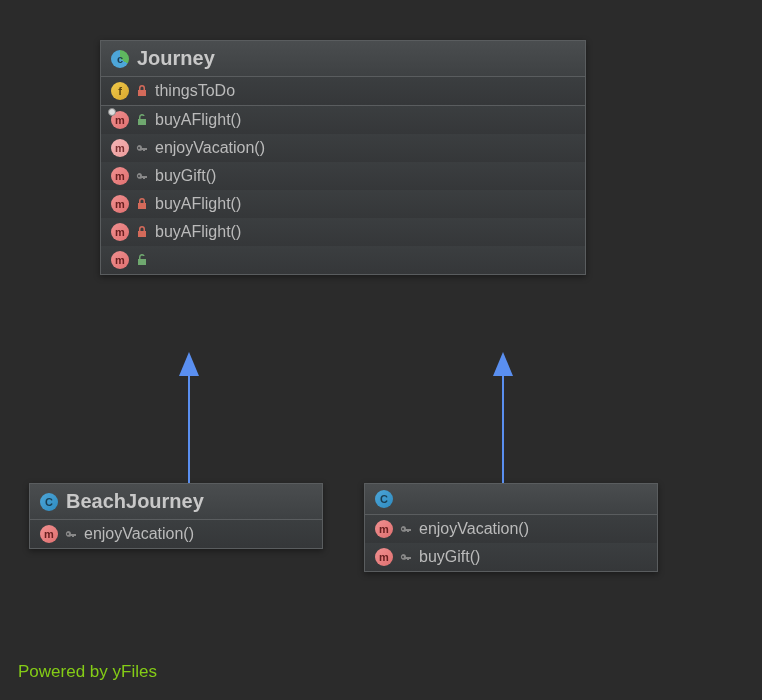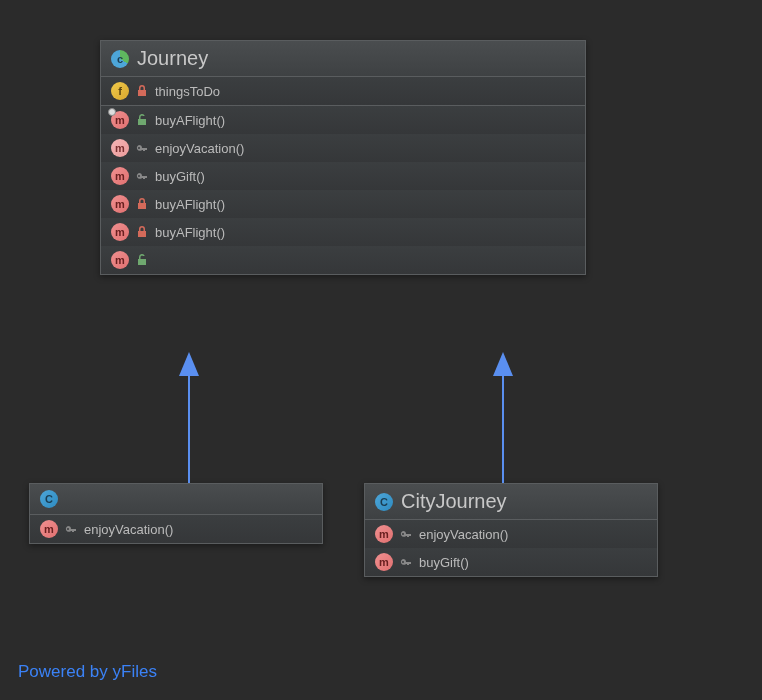--- a/index.html
+++ b/index.html
@@ -30,27 +30,27 @@
   }
   .member-row {
     padding: 5px 10px;
     display: flex;
     align-items: center;
     gap: 6px;
     background: linear-gradient(to bottom, #3b3e40 0%, #353739 100%);
   }
   .member-label {
     color: #bbbbbb;
-    font-size: 13px;
+    font-size: 16px;
     font-weight: 400;
   }
   .class-label {
     color: #c8c8c8;
     font-size: 20px;
-    font-weight: 400;
+    font-weight: 700;
   }
   .icon {
     display: inline-flex;
     align-items: center;
     justify-content: center;
     width: 18px;
     height: 18px;
     border-radius: 50%;
     font-size: 11px;
     font-weight: bold;
@@ -98,21 +98,21 @@
     justify-content: center;
     flex-shrink: 0;
   }
   .lock-closed svg { fill: #d46a5a; }
   .lock-open svg { fill: #6fa86f; }
   .key-icon svg { fill: #888; }
   .footer-text {
     position: absolute;
     bottom: 18px;
     left: 18px;
-    color: #3b82f6;
+    color: #84cc16;
     font-size: 17px;
   }
   svg.arrow {
     position: absolute;
     pointer-events: none;
   }
 </style>
 </head>
 <body>
 
@@ -185,38 +185,38 @@
             <path d="M2 5V3a3 3 0 015.8-1H6a1.5 1.5 0 00-2.5 1v2H9v6H1V5h1z"></path>
           </svg>
       </span>
     </div>
   </div>
 </div>
 
 <div class="class-box" style="left:29px; top:483px; width:294px;">
   <div class="class-header">
     <span class="icon icon-class">C</span>
+    <span class="class-label">BeachJourney</span>
   </div>
   <div>
     <div class="member-row">
       <span class="icon icon-method">m</span>
       <span class="lock-icon key-icon">
         <svg viewBox="0 0 12 12" width="12" height="12">
             <path d="M3 3a3 3 0 013 3h5v2H9v1H7V8H6a3 3 0 11-3-5zm0 2a1 1 0 100 2 1 1 0 000-2z"></path>
           </svg>
       </span>
       <span class="member-label">enjoyVacation()</span>
     </div>
   </div>
 </div>
 
 <div class="class-box" style="left:364px; top:483px; width:294px;">
   <div class="class-header">
     <span class="icon icon-class">C</span>
-    <span class="class-label">CityJourney</span>
   </div>
   <div>
     <div class="member-row">
       <span class="icon icon-method">m</span>
       <span class="lock-icon key-icon">
         <svg viewBox="0 0 12 12" width="12" height="12">
             <path d="M3 3a3 3 0 013 3h5v2H9v1H7V8H6a3 3 0 11-3-5zm0 2a1 1 0 100 2 1 1 0 000-2z"></path>
           </svg>
       </span>
       <span class="member-label">enjoyVacation()</span>

